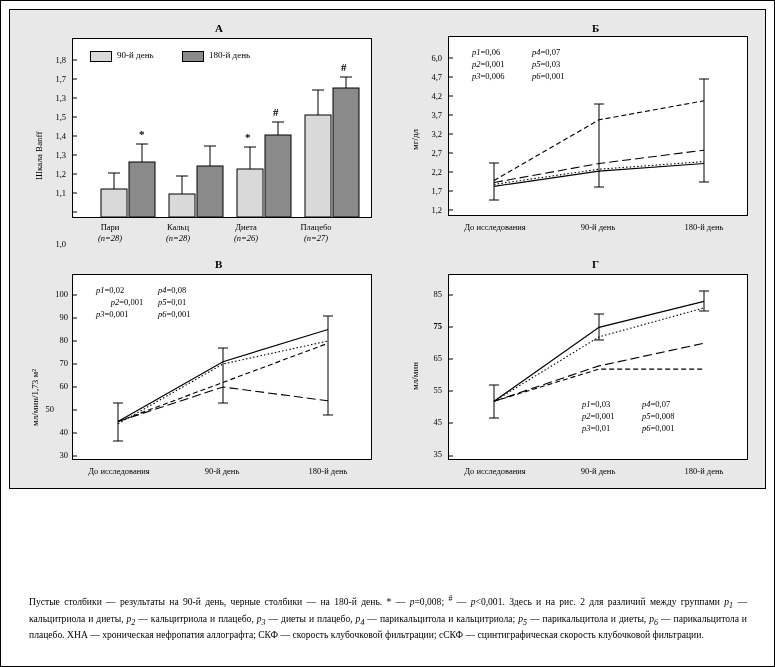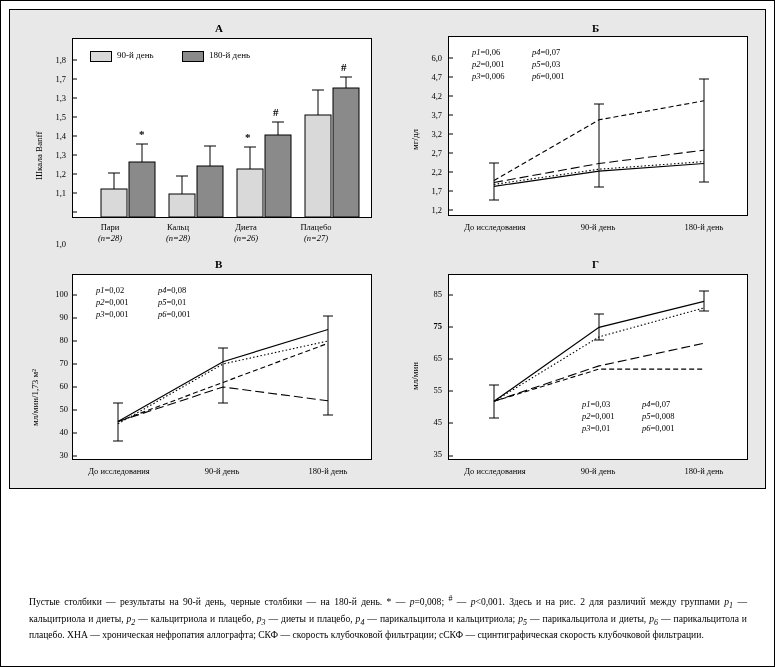--- a/index.html
+++ b/index.html
@@ -257,21 +257,21 @@
     <div class="panel" style="left:0px; top:240px; width:380px; height:240px;">
       <div class="panel-letter" style="left:205px; top:8px;">В</div>
 
       <div class="axis-title vert" style="left:20px; top:176px;">мл/мин/1,73 м²</div>
 
       <div class="ytick" style="left:28px; top:39px; width:30px;">100</div>
       <div class="ytick" style="left:28px; top:62px; width:30px;">90</div>
       <div class="ytick" style="left:28px; top:85px; width:30px;">80</div>
       <div class="ytick" style="left:28px; top:108px; width:30px;">70</div>
       <div class="ytick" style="left:28px; top:131px; width:30px;">60</div>
-      <div class="ytick" style="left:28px; top:154px; width:30px;">50</div>
+      <div class="ytick" style="left:28px; top:154px; width:16px;">50</div>
       <div class="ytick" style="left:28px; top:177px; width:30px;">40</div>
       <div class="ytick" style="left:28px; top:200px; width:30px;">30</div>
 
       <div class="plotbg" style="left:62px; top:24px; width:300px; height:186px;">
         <svg width="298" height="184" viewBox="0 0 298 184">
           <g stroke="#000" stroke-width="1">
             <line x1="0" y1="20" x2="4" y2="20"></line>
             <line x1="0" y1="43" x2="4" y2="43"></line>
             <line x1="0" y1="66" x2="4" y2="66"></line>
             <line x1="0" y1="89" x2="4" y2="89"></line>
@@ -297,21 +297,21 @@
               <line x1="145" y1="128" x2="155" y2="128"></line>
             <line x1="255" y1="41" x2="255" y2="140"></line>
               <line x1="250" y1="41" x2="260" y2="41"></line>
               <line x1="250" y1="140" x2="260" y2="140"></line>
           </g>
         </svg>
       </div>
 
       <div class="pvals" style="left:86px; top:34px;">
         <div><span class="pcol" style="width:62px;"><i><span>p1</span></i>=<span>0,02</span></span><span class="pcol"><i><span>p4</span></i>=<span>0,08</span></span></div>
-        <div><span class="pcol" style="width:62px;"><i><span>p2</span></i>=<span>0,001</span></span><span class="pcol"><i><span>p5</span></i>=<span>0,01</span></span></div>
+        <div><span class="pcol" style="width:62px;text-align:center;"><i><span>p2</span></i>=<span>0,001</span></span><span class="pcol"><i><span>p5</span></i>=<span>0,01</span></span></div>
         <div><span class="pcol" style="width:62px;"><i><span>p3</span></i>=<span>0,001</span></span><span class="pcol"><i><span>p6</span></i>=<span>0,001</span></span></div>
       </div>
 
       <div class="xtick" style="left:64px; top:216px; width:90px;">До исследования</div>
       <div class="xtick" style="left:174px; top:216px; width:76px;">90-й день</div>
       <div class="xtick" style="left:278px; top:216px; width:80px;">180-й день</div>
     </div>
 
     <div class="panel" style="left:382px; top:240px; width:373px; height:240px;">
       <div class="panel-letter" style="left:200px; top:8px;">Г</div>

